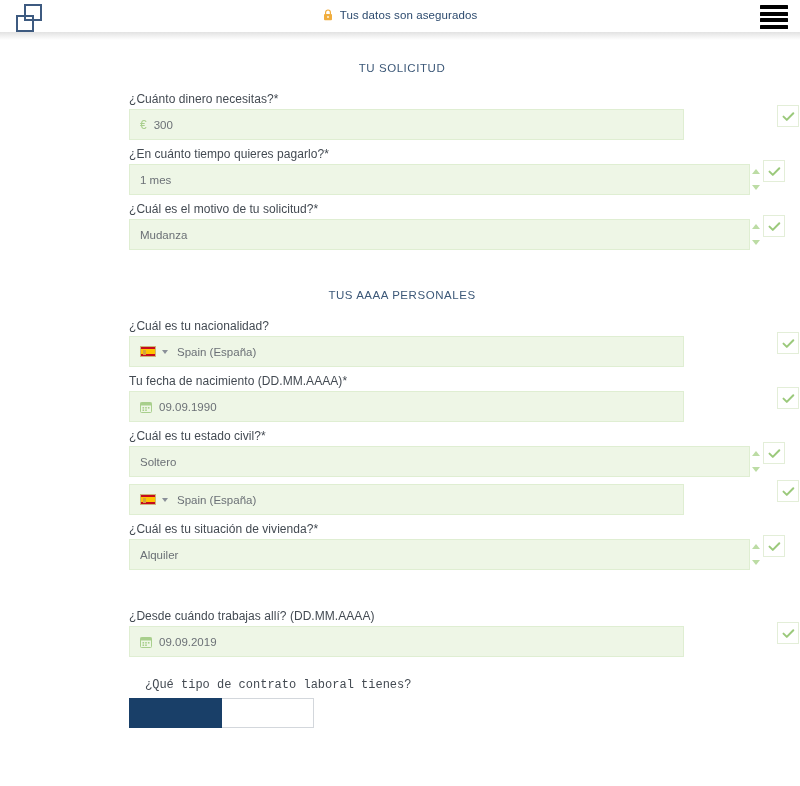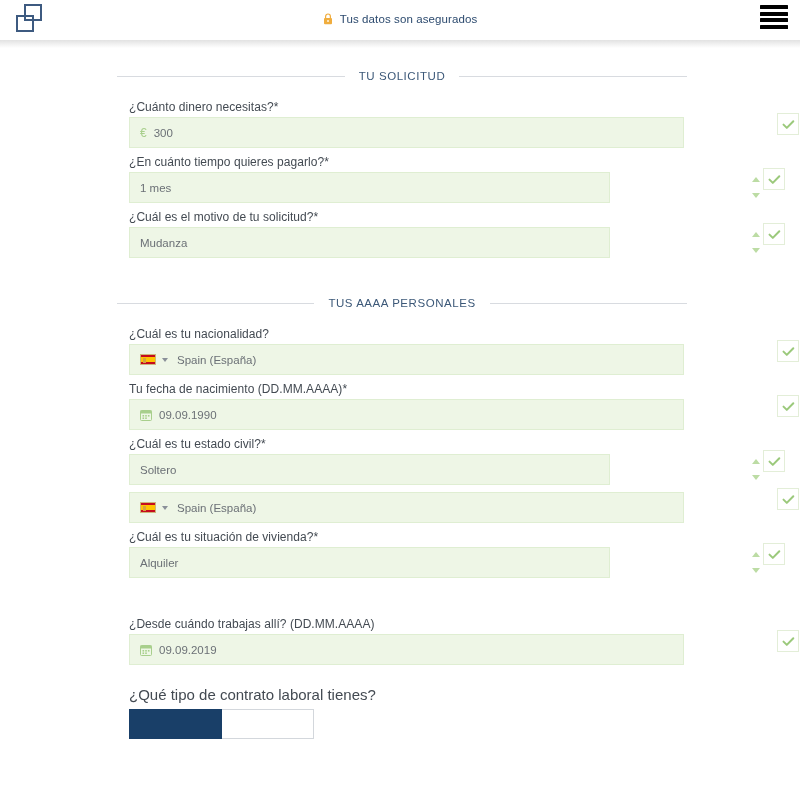--- a/index.html
+++ b/index.html
@@ -8,21 +8,21 @@
     margin: 0; padding: 0;
     width: 800px; height: 786px;
     background: #ffffff;
     font-family: "Liberation Sans", sans-serif;
     overflow: hidden;
   }
 
   
   .header {
     position: relative;
-    height: 40px;
+    height: 32px;
     background: #ffffff;
     display: flex;
     align-items: center;
   }
   .header-shadow {
     height: 8px;
     background: linear-gradient(to bottom, #e2e2e2 0%, #efefef 45%, #ffffff 100%);
   }
   .logo {
     position: absolute;
@@ -65,20 +65,21 @@
   .form-wrap {
     width: 574px;
     margin: 0 auto;
     padding-left: 4px;
   }
 
   .section-head {
     display: flex;
     align-items: center;
     margin: 0 0 18px 0;
+    flex-direction: column;
   }
   .section-head .rule {
     flex: 1;
     height: 1px;
     background: #d8dbe0;
   }
   .section-head .title {
     padding: 0 14px;
     font-size: 11.5px;
     color: #3c5878;
@@ -105,21 +106,21 @@
     height: 31px;
     background: #eef6e6;
     border: 1px solid #dfeed2;
     display: flex;
     align-items: center;
     padding-left: 10px;
     font-size: 11.5px;
     color: #6b7076;
   }
   .input-box.wide { width: 555px; }
-  .input-box.narrow { width: 481px; }
+  .input-box.narrow { width: 621px; }
 
   .input-prefix {
     color: #a8cf8c;
     margin-right: 7px;
     font-size: 12px;
     line-height: 1;
     display: inline-flex;
     align-items: center;
   }
   .input-value { color: #6b7076; }
@@ -184,23 +185,24 @@
     width: 0; height: 0;
     border-left: 3.5px solid transparent;
     border-right: 3.5px solid transparent;
     border-top: 4px solid #8a9099;
     margin-right: 9px;
     flex: 0 0 auto;
   }
 
   
   .radio-label {
-    font-size: 15px;
+    font-size: 12px;
     color: #434a52;
-    margin: 0 0 6px 12px;
+    margin: 0 0 6px 28px;
+    font-family: Liberation Mono, monospace;
   }
   .radio-group {
     margin-left: 12px;
     display: flex;
   }
   .radio-btn {
     height: 30px;
     display: flex;
     align-items: center;
     padding: 0 16px;

